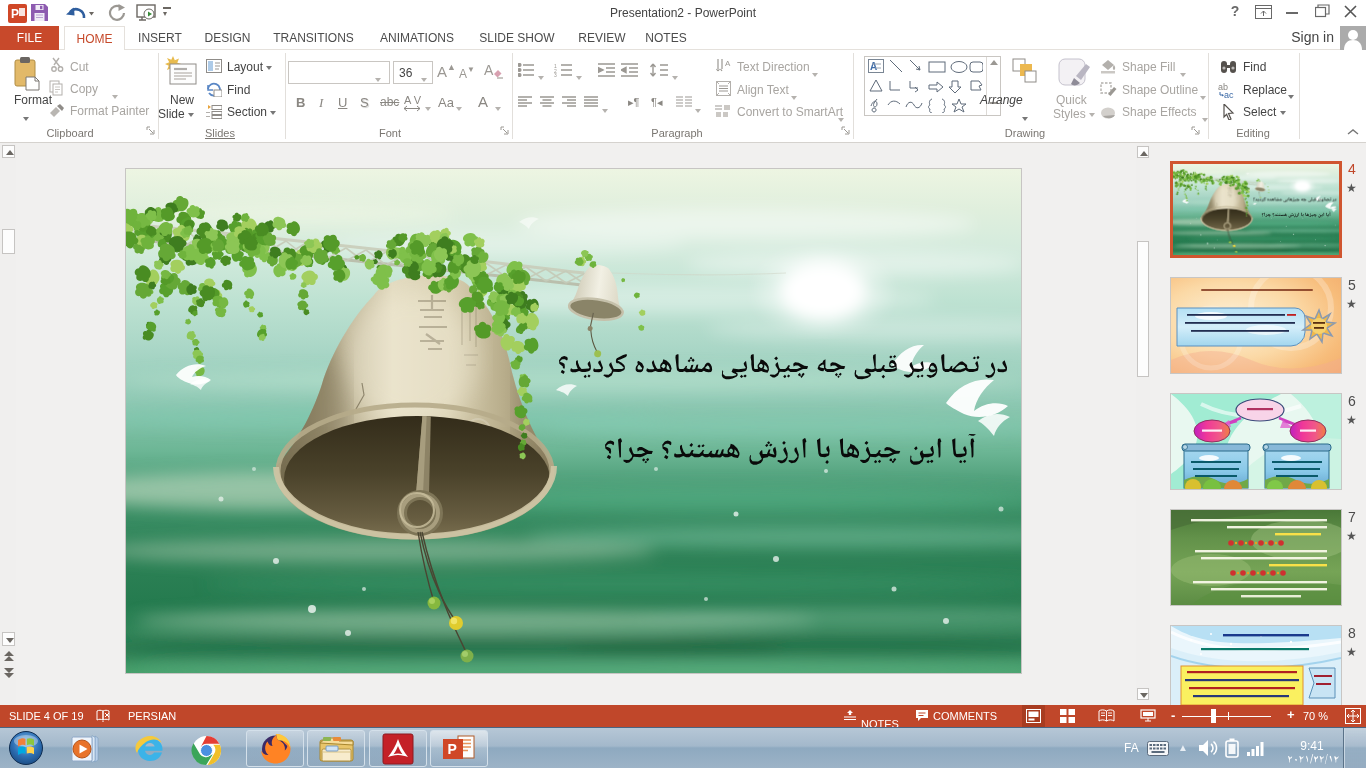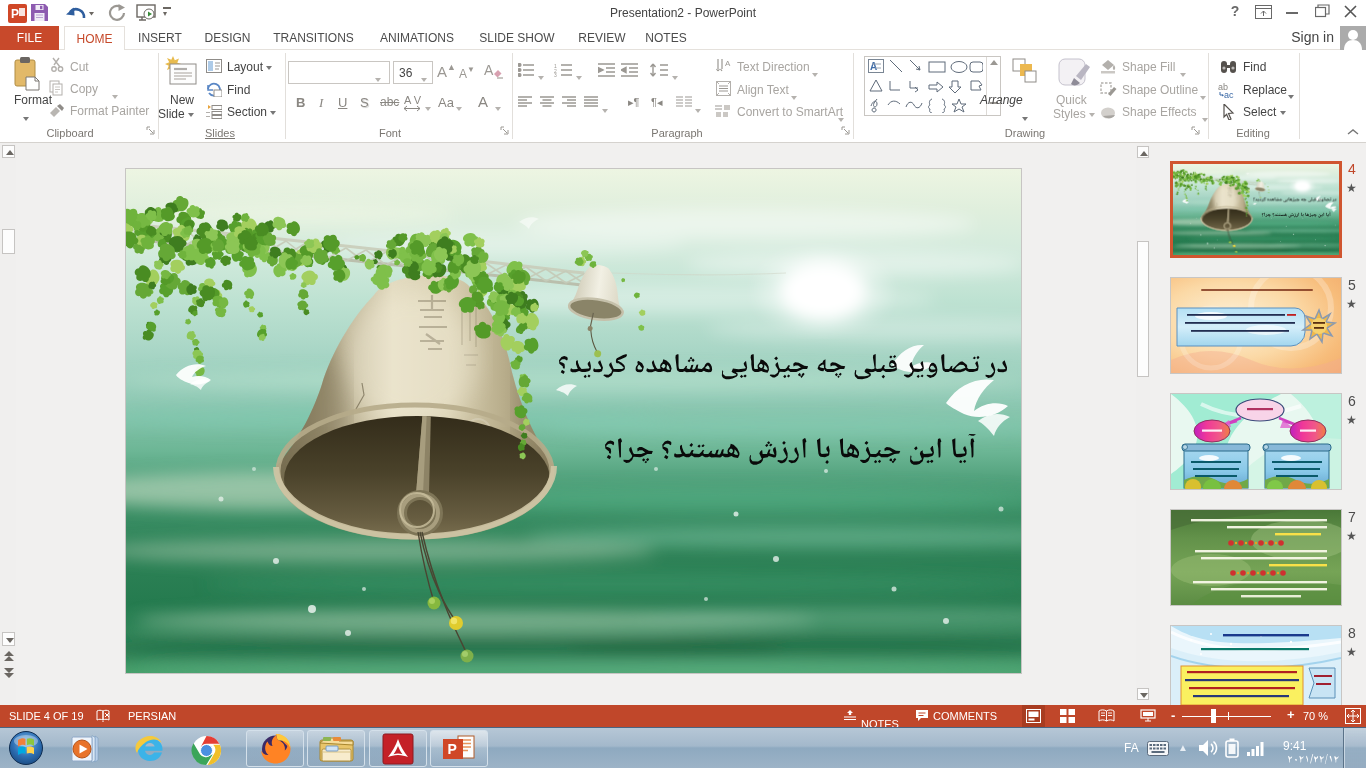--- a/index.html
+++ b/index.html
@@ -1302,21 +1302,21 @@
       <rect x="3.5" y="6" width="7" height="10" fill="#fff" opacity="0.9"></rect>
     </svg>
     <svg class="abs" style="left:1247px; top:10px;" width="20" height="19" viewBox="0 0 20 19">
       <g fill="#fff">
           <rect x="0" y="14" width="3" height="4"></rect>
           <rect x="4.5" y="11" width="3" height="7"></rect>
           <rect x="9" y="8" width="3" height="10"></rect>
           <rect x="13.5" y="4" width="3" height="14"></rect>
         </g>
     </svg>
-    <div class="abs" style="left:1283px; top:11px; width:58px; text-align:left; color:#fff; font-size:12px;">9:41</div>
+    <div class="abs" style="left:1283px; top:11px; width:58px; text-align:center; color:#fff; font-size:12px;">9:41</div>
     <svg class="abs" style="left:1288px; top:26px;" width="52" height="11" viewBox="0 0 52 11">
         <g fill="#fff" fill-rule="evenodd">
           <path transform="scale(0.29)" d="M25,18 24,21 29,24 31,20 28,17ZM173,6 172,10 169,12 166,12 163,9 163,7 160,8 160,12 164,22 164,29 166,29 167,16 170,16 173,13 174,10ZM146,6 144,8 144,11 147,17 150,29 151,19 148,8ZM123,6 121,10 118,12 115,12 112,7 109,8 113,21 113,29 115,29 116,16 121,15 123,11ZM103,6 99,12 96,12 91,7 90,13 93,19 94,29 96,28 97,16 100,16 103,13 104,9ZM65,6 63,7 63,13 66,19 66,24 68,29 69,18ZM53,6 51,10 48,12 45,12 42,7 39,8 43,21 43,29 45,29 46,16 51,15 53,11ZM14,6 12,10 9,12 6,12 3,7 0,8 4,21 4,29 6,29 7,16 12,15 14,11ZM137,0 135,0 127,35 129,34ZM87,0 84,1 77,29 78,35Z"></path>
         </g>
       </svg>
     <div class="abs" style="left:1343px; top:0px; width:1px; height:41px; background:#5a7288;"></div>
     <div class="abs" style="left:1344px; top:0px; width:1px; height:41px; background:#c8d6e2;"></div>
     <div class="abs" style="left:1345px; top:0px; width:21px; height:41px; background:linear-gradient(rgba(255,255,255,0.18), rgba(90,120,150,0.12));"></div>
   </div>
 

